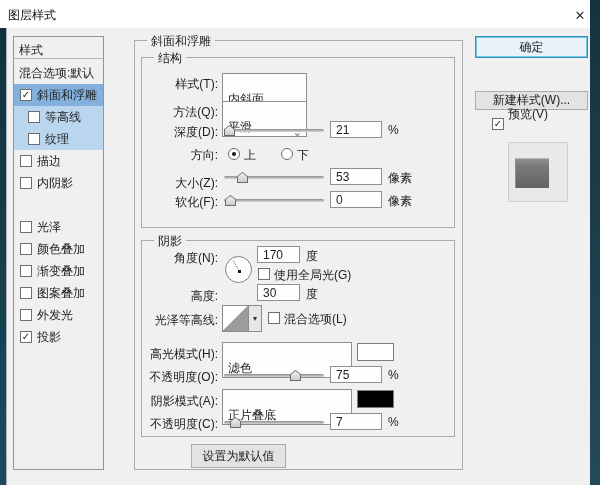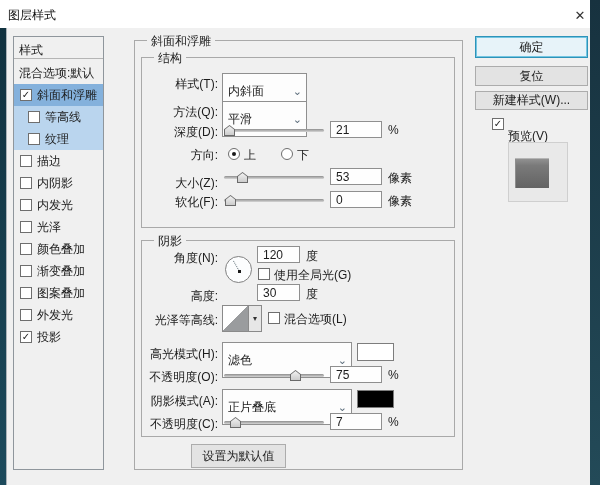--- a/index.html
+++ b/index.html
@@ -28,21 +28,21 @@
 
   
   .fieldset { position:absolute; border:1px solid #a9a9a9; }
   .legend { position:absolute; top:-8px; background:#f0f0f0; padding:0 4px; white-space:nowrap; }
 
   
   .lbl { position:absolute; width:77px; left:141px; text-align:right; white-space:nowrap; }
   .unit { position:absolute; white-space:nowrap; }
 
   
-  .select { position:absolute; height:36px; background:#fdfdfd; border:1px solid #8f8f8f; display:flex; align-items:center; cursor:pointer; }
+  .select { position:absolute; height:36px; background:#fdfdfd; border:1px solid #8f8f8f; display:flex; align-items:flex-end; cursor:pointer; }
   .select .sel-text { margin-left:5px; flex:1; white-space:nowrap; }
   .select .chev { margin-right:4px; color:#5a6b7a; font-size:11px; line-height:8px; }
   .vbox { position:absolute; height:17px; background:#fefefe; border:1px solid #8f8f8f; padding:1px 0 0 5px; line-height:14px; }
   .slider { position:absolute; width:100px; height:12px; cursor:pointer; }
   .track { position:absolute; left:0; top:5px; width:100px; height:3px; background:linear-gradient(180deg,#8e8e8e,#d6d6d6); border-radius:2px; }
   .thumb { position:absolute; top:1px; width:11px; height:11px; clip-path:polygon(50% 0,100% 38%,100% 100%,0 100%,0 38%); background:#6a6a6a; }
   .thumb-in { position:absolute; left:1px; top:1px; right:1px; bottom:1px; clip-path:polygon(50% 0,100% 38%,100% 100%,0 100%,0 38%); background:linear-gradient(180deg,#f2f2f2,#cccccc); }
   .radio { position:absolute; width:12px; height:12px; border:1px solid #6e6e6e; border-radius:50%; background:#fff; cursor:pointer; }
   .radio.on::after { content:""; position:absolute; left:3px; top:3px; width:4px; height:4px; border-radius:50%; background:#1a1a1a; }
   .ckbox { position:absolute; width:12px; height:12px; border:1px solid #6e6e6e; background:#fff; display:flex; align-items:center; justify-content:center; font-size:10px; line-height:10px; color:#222; cursor:pointer; }
@@ -97,24 +97,20 @@
     <span class="sb-label">纹理</span>
   </div>
   <div class="sb-row" style="top:150px">
     <span class="ck"></span>
     <span class="sb-label">描边</span>
   </div>
   <div class="sb-row" style="top:172px">
     <span class="ck"></span>
     <span class="sb-label">内阴影</span>
   </div>
-  <div class="sb-row" style="top:194px">
-    <span class="ck"></span>
-    <span class="sb-label">内发光</span>
-  </div>
   <div class="sb-row" style="top:216px">
     <span class="ck"></span>
     <span class="sb-label">光泽</span>
   </div>
   <div class="sb-row" style="top:238px">
     <span class="ck"></span>
     <span class="sb-label">颜色叠加</span>
   </div>
   <div class="sb-row" style="top:260px">
     <span class="ck"></span>
@@ -191,21 +187,21 @@
       </div>
   </div>
   <div class="vbox" style="left:330px; top:191px; width:52px">0</div>
   <span class="unit" style="left:388px; top:193px">像素</span>
 
   <span class="lbl" style="top:250px">角度(N):</span>
   <div class="dial">
     <span class="dial-line"></span>
     <span class="dial-dot"></span>
   </div>
-  <div class="vbox" style="left:257px; top:246px; width:43px">120</div>
+  <div class="vbox" style="left:257px; top:246px; width:43px">170</div>
   <span class="unit" style="left:306px; top:248px">度</span>
 
   <span class="ckbox" style="left:258px; top:268px"></span>
   <span class="unit" style="left:274px; top:267px">使用全局光(G)</span>
 
   <span class="lbl" style="top:288px">高度:</span>
   <div class="vbox" style="left:257px; top:284px; width:43px">30</div>
   <span class="unit" style="left:306px; top:286px">度</span>
 
   <span class="lbl" style="top:312px">光泽等高线:</span>
@@ -246,24 +242,23 @@
     <div class="thumb" style="left:6px">
         <div class="thumb-in"></div>
       </div>
   </div>
   <div class="vbox" style="left:330px; top:413px; width:52px">7</div>
   <span class="unit" style="left:388px; top:415px">%</span>
 
   <div class="btn" style="left:191px; top:444px; width:95px; height:24px">设置为默认值</div>
 
   <div class="btn ok" style="left:475px; top:36px; width:113px; height:22px">确定</div>
-  <div class="btn" style="left:475px; top:66px; width:113px; height:20px">复位</div>
   <div class="btn" style="left:475px; top:91px; width:113px; height:19px">新建样式(W)...</div>
   <span class="ckbox" style="left:492px; top:118px">
       <i>✓</i>
     </span>
-  <span class="unit" style="left:508px; top:128px">预览(V)</span>
+  <span class="unit" style="left:508px; top:106px">预览(V)</span>
   <div class="preview-box">
     <div class="preview-square"></div>
   </div>
 
   <div class="strip-right"></div>
 </div>
 
 </body></html>

